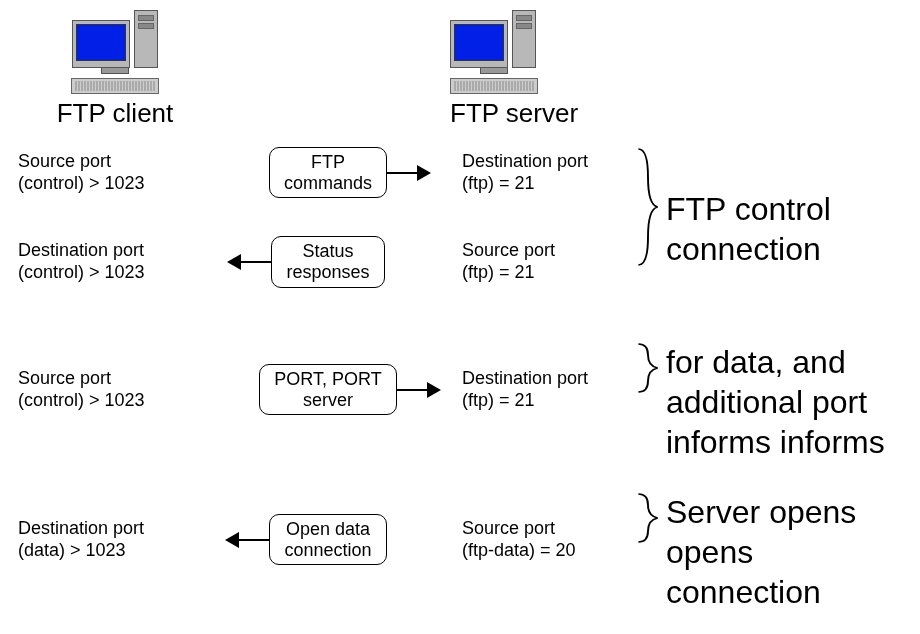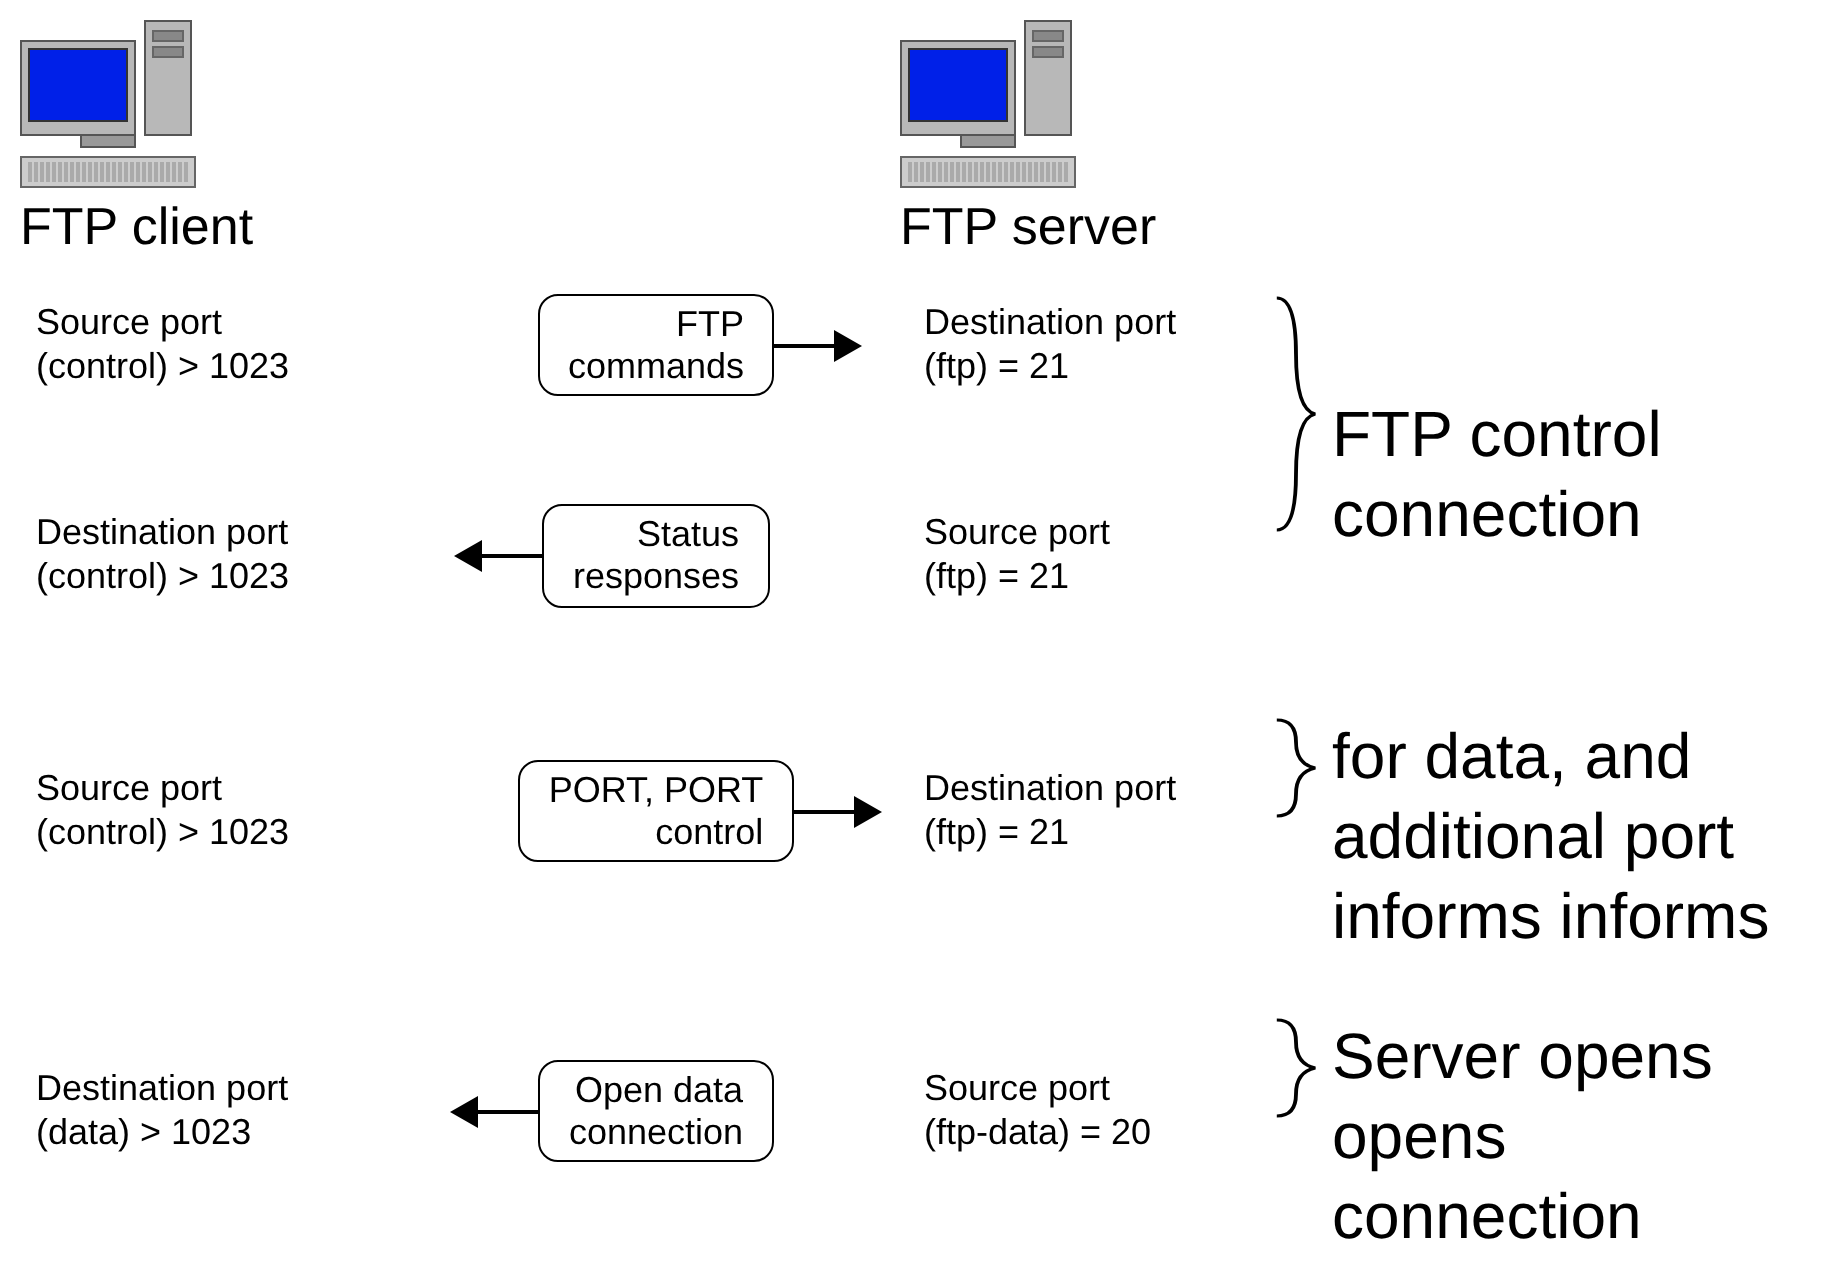--- a/index.html
+++ b/index.html
@@ -1,43 +1,43 @@
 <!DOCTYPE html>
 <html><head>
 <meta charset="utf-8">
 <style>
 body{margin:0;padding:10px;font-family:Arial,Helvetica,sans-serif;width:920px;height:634px;box-sizing:border-box;background:#fff;color:#000}
 .top{display:flex;align-items:flex-end;margin-bottom:8px}
-.col-client{width:210px;text-align:left}
+.col-client{width:210px;text-align:center}
 .col-mid{width:230px}
 .col-server{width:200px;text-align:left}
 .computer{display:inline-block;position:relative}
 .monitor{width:56px;height:46px;background:#b8b8b8;border:1px solid #555;position:relative;display:inline-block;vertical-align:bottom}
 .screen{position:absolute;top:3px;left:3px;right:3px;bottom:6px;background:#0020e8;border:1px solid #333}
 .mstand{width:26px;height:5px;background:#999;border:1px solid #555;margin:-1px auto 0}
 .tower{width:22px;height:56px;background:#b8b8b8;border:1px solid #555;display:inline-block;vertical-align:bottom;margin-left:4px;position:relative}
 .tslot{position:absolute;top:4px;left:3px;right:3px;height:4px;background:#888;border:1px solid #666}
 .tslot2{top:12px}
 .keyb{width:86px;height:14px;background:#ccc;border:1px solid #666;margin:4px auto 0;position:relative}
 .keyb::before{content:"";position:absolute;top:2px;left:3px;right:3px;bottom:2px;background:repeating-linear-gradient(90deg,#aaa 0 2px,#ccc 2px 3px)}
 .title{font-size:26px;margin-top:4px;white-space:nowrap}
 .rows{margin-top:18px}
 .row{display:flex;align-items:center;margin-bottom:24px;position:relative}
 .cl{width:180px;font-size:18px;line-height:1.2;text-align:left;padding-left:8px}
 .arrowwrap{width:260px;display:flex;align-items:center;justify-content:center;position:relative}
-.msgbox{border:1.5px solid #000;border-radius:10px;padding:4px 14px;font-size:18px;text-align:right;line-height:1.15;background:#fff}
+.msgbox{border:1.5px solid #000;border-radius:10px;padding:4px 14px;font-size:18px;text-align:center;line-height:1.15;background:#fff}
 .arrow{width:42px;height:2px;background:#000;position:relative}
 .arrow.right::after{content:"";position:absolute;right:-2px;top:-7px;border-left:14px solid #000;border-top:8px solid transparent;border-bottom:8px solid transparent}
 .arrow.left::before{content:"";position:absolute;left:-2px;top:-7px;border-right:14px solid #000;border-top:8px solid transparent;border-bottom:8px solid transparent}
 .sv{width:170px;font-size:18px;line-height:1.2;text-align:left;margin-left:4px}
 .brace{width:24px;position:relative;align-self:stretch;margin-left:4px}
 .brace svg{width:100%;height:100%}
 .annot{font-size:32px;line-height:1.25;flex:1;padding-left:6px}
 .grp{display:flex;align-items:center;margin-bottom:30px}
-.grpin{display:flex;flex-direction:column;gap:30px}
+.grpin{display:flex;flex-direction:column;gap:14px}
 </style>
 </head>
 <body>
 
 <div class="top">
   <div class="col-client">
     <div class="computer">
       <span class="monitor"><span class="screen"></span></span><span class="tower"><span class="tslot"></span><span class="tslot tslot2"></span></span>
       <div class="mstand"></div>
       <div class="keyb"></div>
@@ -107,21 +107,21 @@
       <div class="grpin">
         <div class="row">
           <div class="cl">
             <div>Source port</div>
             <div>(control) &gt; 1023</div>
           </div>
           <div class="arrowwrap">
             <div class="arrow" style="visibility: hidden;"></div>
             <div class="msgbox">
               <div>PORT, PORT</div>
-              <div>control</div>
+              <div>server</div>
             </div>
             <div class="arrow right"></div>
           </div>
           <div class="sv">
             <div>Destination port</div>
             <div>(ftp) = 21</div>
           </div>
         </div>
       </div>
       <div class="brace" style="height: 52px;"><svg viewBox="0 0 20 52" preserveAspectRatio="none">

